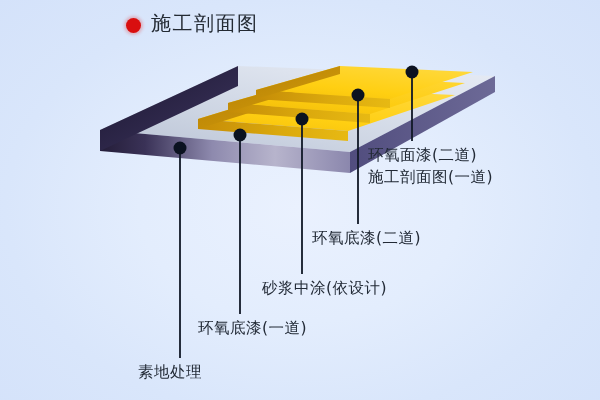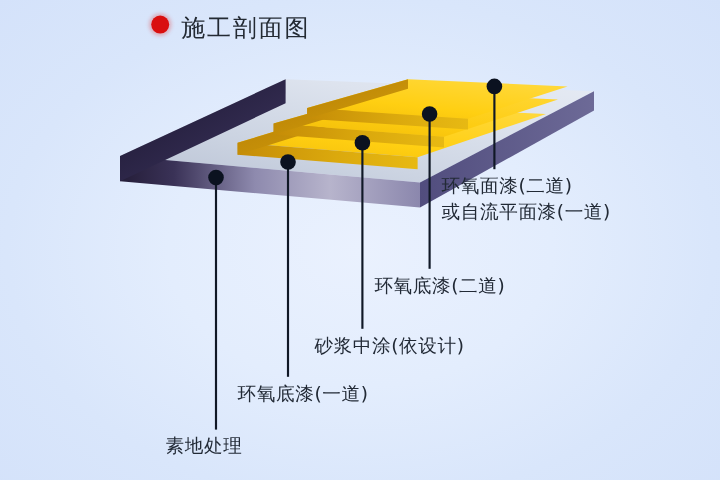--- a/index.html
+++ b/index.html
@@ -23,21 +23,21 @@
           #eaf1fe 0%, #e3edfd 38%, #d9e6fb 70%, #d4e2fa 100%);
     overflow: hidden;
   }
 
   
   #title-row {
     position: absolute;
     left: 126px;
     top: 13px;
     display: flex;
-    align-items: flex-start;
+    align-items: flex-end;
     gap: 10px;
     white-space: nowrap;
   }
   #title-dot {
     width: 15px;
     height: 15px;
     border-radius: 50%;
     background: #d90f0f;
     box-shadow: 0 0 3px 2px rgba(225, 60, 60, 0.30);
     flex: none;
@@ -168,21 +168,21 @@
       <circle cx="180" cy="148" r="6.5"></circle>
       <circle cx="240" cy="135" r="6.5"></circle>
       <circle cx="302" cy="119" r="6.5"></circle>
       <circle cx="358" cy="95" r="6.5"></circle>
       <circle cx="412" cy="72" r="6.5"></circle>
     </g>
   </svg>
 
   <div class="callout" id="label-topcoat">
     <span class="l1">环氧面漆(二道)</span>
-    <span class="l2">或自流平面漆(一道)</span>
+    <span class="l2">施工剖面图(一道)</span>
   </div>
 
   <div class="callout" id="label-putty">
     <span class="l1">环氧底漆(二道)</span>
   </div>
 
   <div class="callout" id="label-mortar">
     <span class="l1">砂浆中涂(依设计)</span>
   </div>
 

